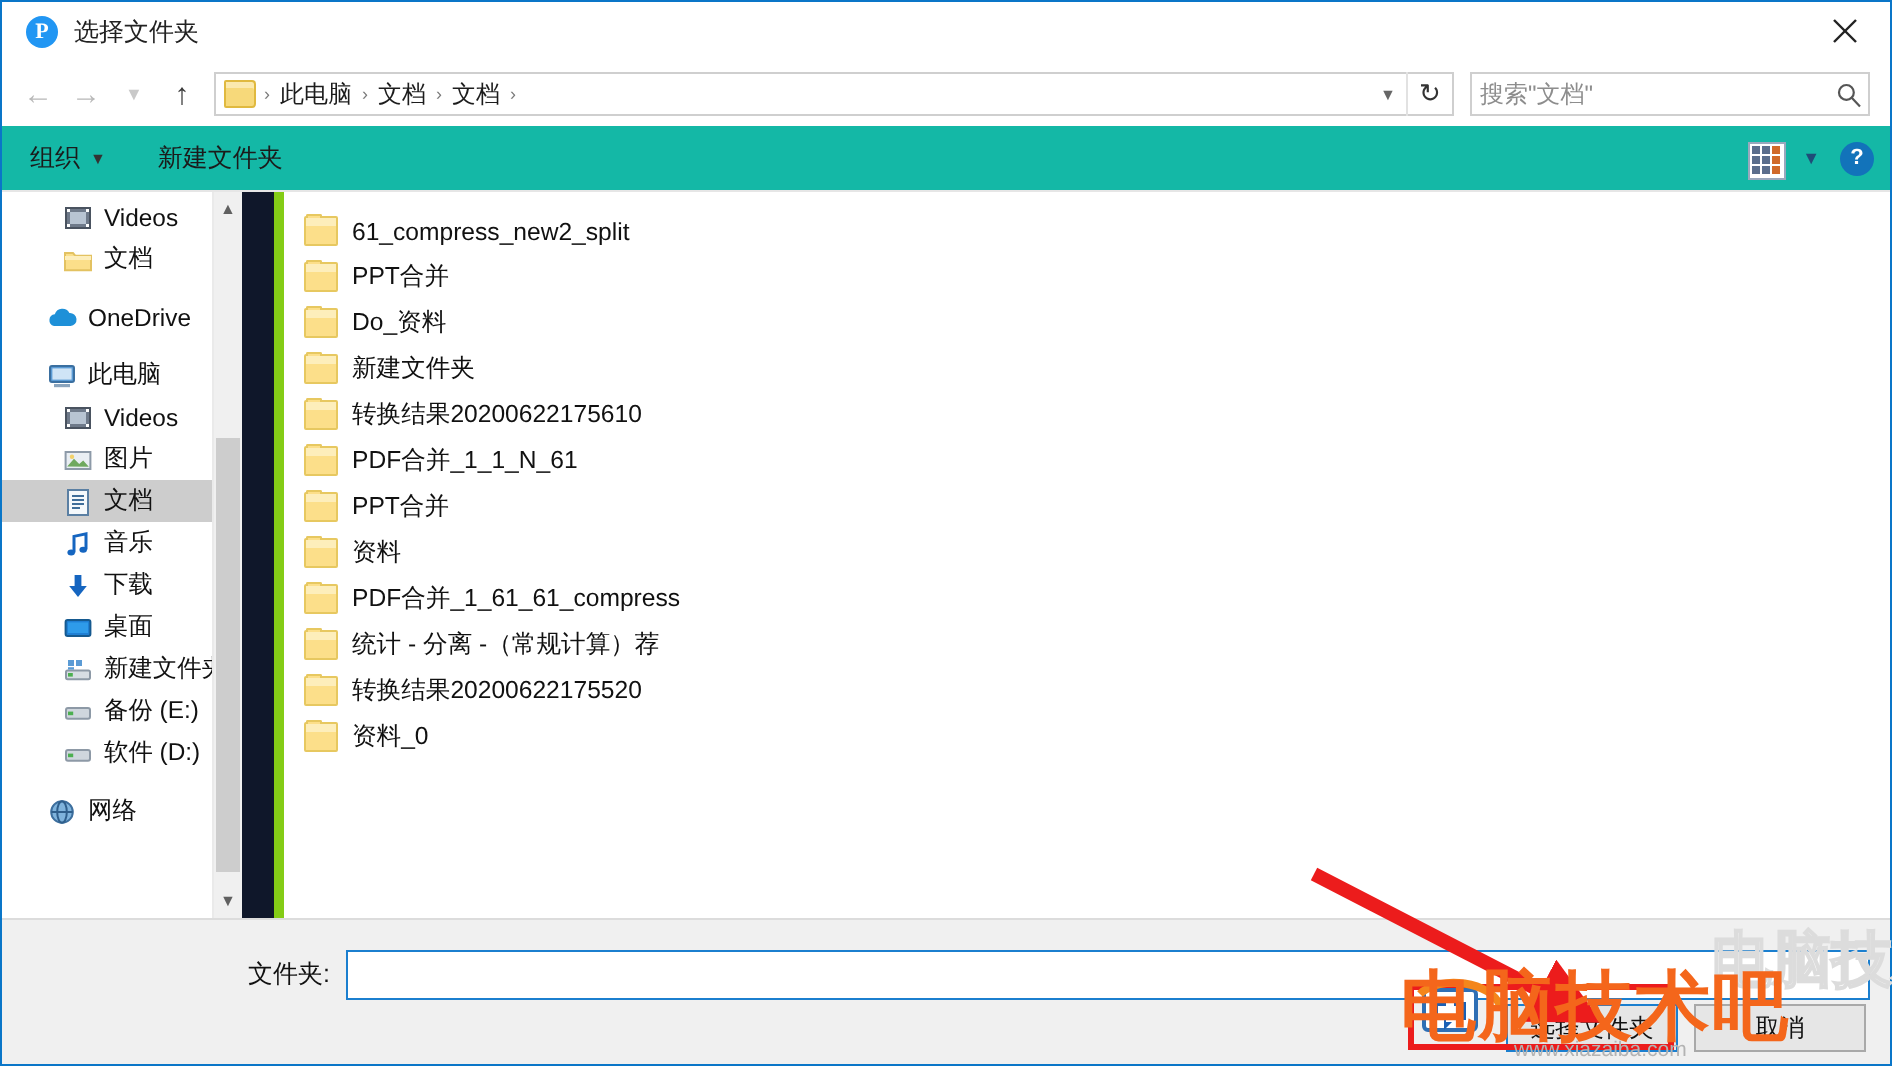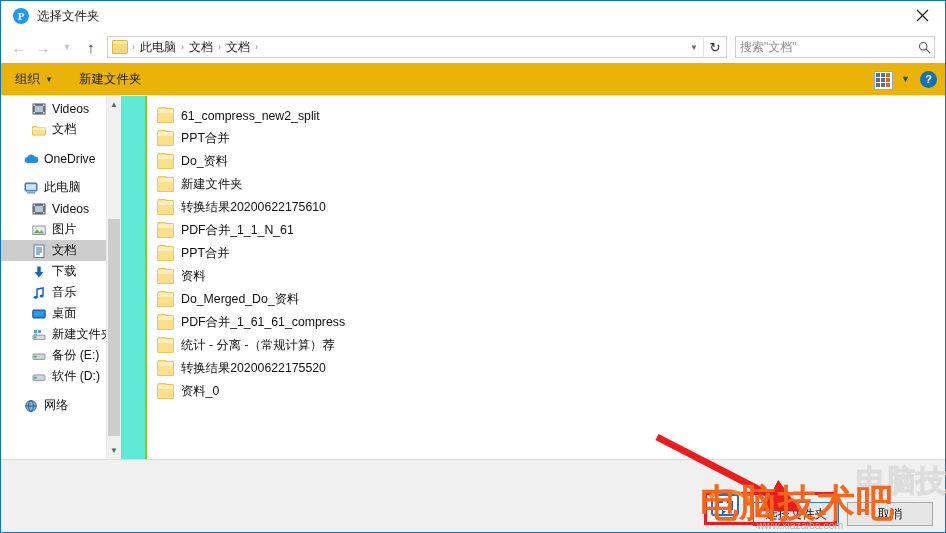--- a/index.html
+++ b/index.html
@@ -91,41 +91,41 @@
     color:#333;min-width:0;background:transparent;
   }
   .searchbox input::placeholder{color:#8d8d8d;}
   .search-ico{
     width:20px;display:flex;align-items:center;justify-content:center;color:#555;flex:none;
   }
 
   
   .cmdbar{
     height:32px;min-height:32px;display:flex;align-items:center;
-    background:#eab308;padding:0 8px 0 14px;box-sizing:border-box;
+    background:#14b8a6;padding:0 8px 0 14px;box-sizing:border-box;
     position:relative;
   }
   .cmd{font-size:12.5px;color:#1b1b1b;margin-right:26px;display:flex;align-items:center;}
   .cmd .car{font-size:8px;margin-left:5px;color:#333;}
   .cmd-right{margin-left:auto;display:flex;align-items:center;gap:10px;}
   .viewgrid{width:17px;height:17px;position:relative;}
   .viewgrid div{position:absolute;width:4px;height:4px;background:#5b6e8c;}
   .viewgrid .o{background:#d06a2a;}
   .viewgrid .frame{
     position:absolute;left:0;top:0;width:17px;height:17px;
     border:1px solid #9aa8bd;background:#fff;
   }
   .viewcar{font-size:9px;color:#1f4d78;}
   .helpbtn{
     width:17px;height:17px;border-radius:50%;background:#1273ba;color:#fff;
     font-size:11px;font-weight:bold;display:flex;align-items:center;justify-content:center;
   }
 
   
-  .body{flex:1;display:flex;min-height:0;background:#5eead4;border-top:1px solid #e6e6e6;}
+  .body{flex:1;display:flex;min-height:0;background:#0f172a;border-top:1px solid #e6e6e6;gap:16px;}
 
   
   .navpane{
     width:120px;min-width:120px;position:relative;background:#fff;overflow:hidden;
   }
   .navlist{padding-top:2px;}
   .navitem{
     height:21px;display:flex;align-items:center;padding-left:22px;
     font-size:12.2px;color:#111;white-space:nowrap;box-sizing:border-box;
   }
@@ -144,22 +144,22 @@
     height:17px;display:flex;align-items:center;justify-content:center;
     font-size:8px;color:#606060;
   }
   .navscroll .arr.bot{position:absolute;bottom:0;left:0;right:0;}
   .navscroll .thumb{
     position:absolute;left:1px;right:1px;top:123px;height:217px;background:#cdcdcd;
   }
 
   
   .content{
-    flex:1;position:relative;background:#fff;border-left:2px solid #84cc16;
-    padding:8px 0 0 0;overflow:hidden;margin-left:24px;
+    flex:1;position:relative;background:#fff;border-left:5px solid #84cc16;
+    padding:8px 0 0 0;overflow:hidden;
   }
   .filegrid{
     display:flex;flex-wrap:wrap;flex-direction:column;
     height:100%;align-content:flex-start;padding-left:8px;
   }
   .fileitem{
     width:230px;height:23px;display:flex;align-items:center;
     font-size:12.3px;color:#111;white-space:nowrap;box-sizing:border-box;
     padding-left:2px;
   }
@@ -366,32 +366,32 @@
                 <rect x="3" y="2" width="10" height="12.5" fill="#f4f8fb" stroke="#5a7fa3"></rect>
                 <line x1="5" y1="5" x2="11" y2="5" stroke="#3f6d99"></line>
                 <line x1="5" y1="7" x2="11" y2="7" stroke="#3f6d99"></line>
                 <line x1="5" y1="9" x2="11" y2="9" stroke="#3f6d99"></line>
                 <line x1="5" y1="11" x2="9" y2="11" stroke="#3f6d99"></line>
               </svg></span>
             <span class="lbl">文档</span>
           </div>
           <div class="navitem indent2">
             <span class="ico"><svg width="16" height="16" viewBox="0 0 16 16">
-                <rect x="6.3" y="2.5" width="3.4" height="6" fill="#1565c0"></rect>
-                <path d="M3.6 8 L12.4 8 L8 13.5z" fill="#1565c0"></path>
-              </svg></span>
-            <span class="lbl">下载</span>
-          </div>
-          <div class="navitem indent2">
-            <span class="ico"><svg width="16" height="16" viewBox="0 0 16 16">
                 <path d="M6 12.2V4.2l6-1.3v7.9" fill="none" stroke="#1565c0" stroke-width="1.5"></path>
                 <ellipse cx="4.6" cy="12.3" rx="1.9" ry="1.5" fill="#1565c0"></ellipse>
                 <ellipse cx="10.6" cy="10.9" rx="1.9" ry="1.5" fill="#1565c0"></ellipse>
               </svg></span>
             <span class="lbl">音乐</span>
+          </div>
+          <div class="navitem indent2">
+            <span class="ico"><svg width="16" height="16" viewBox="0 0 16 16">
+                <rect x="6.3" y="2.5" width="3.4" height="6" fill="#1565c0"></rect>
+                <path d="M3.6 8 L12.4 8 L8 13.5z" fill="#1565c0"></path>
+              </svg></span>
+            <span class="lbl">下载</span>
           </div>
           <div class="navitem indent2">
             <span class="ico"><svg width="16" height="16" viewBox="0 0 16 16">
                 <rect x="1.8" y="4" width="12.4" height="8" rx="1" fill="#1f7fd4" stroke="#15598f"></rect>
                 <rect x="3" y="5.2" width="10" height="5.3" fill="#2e9bea"></rect>
               </svg></span>
             <span class="lbl">桌面</span>
           </div>
           <div class="navitem indent2">
             <span class="ico"><svg width="16" height="16" viewBox="0 0 16 16">
@@ -463,43 +463,43 @@
           <div class="fileitem">
             <span class="folder-ico"></span>
             <span>PPT合并</span>
           </div>
           <div class="fileitem">
             <span class="folder-ico"></span>
             <span>资料</span>
           </div>
           <div class="fileitem">
             <span class="folder-ico"></span>
-            <span>Do_Merged_Do_资料</span>
-          </div>
-          <div class="fileitem">
-            <span class="folder-ico"></span>
             <span>PDF合并_1_61_61_compress</span>
           </div>
           <div class="fileitem">
             <span class="folder-ico"></span>
             <span>统计 - 分离 -（常规计算）荐</span>
           </div>
           <div class="fileitem">
             <span class="folder-ico"></span>
             <span>转换结果20200622175520</span>
           </div>
           <div class="fileitem">
             <span class="folder-ico"></span>
             <span>资料_0</span>
           </div>
         </div>
     </div>
   </div>
 
   <div class="footer">
+    <div class="folderrow">
+      <div class="folderlabel">文件夹:</div>
+      <input class="folderinput" value="" style="">
+    </div>
     <div class="btnrow">
       <div class="dlgbtn primary">选择文件夹</div>
       <div class="dlgbtn">取消</div>
     </div>
   </div>
 </div>
 
 <svg class="anno">
   <defs>
     <marker id="ah" markerWidth="5" markerHeight="5" refX="2.4" refY="2.5" orient="auto">

